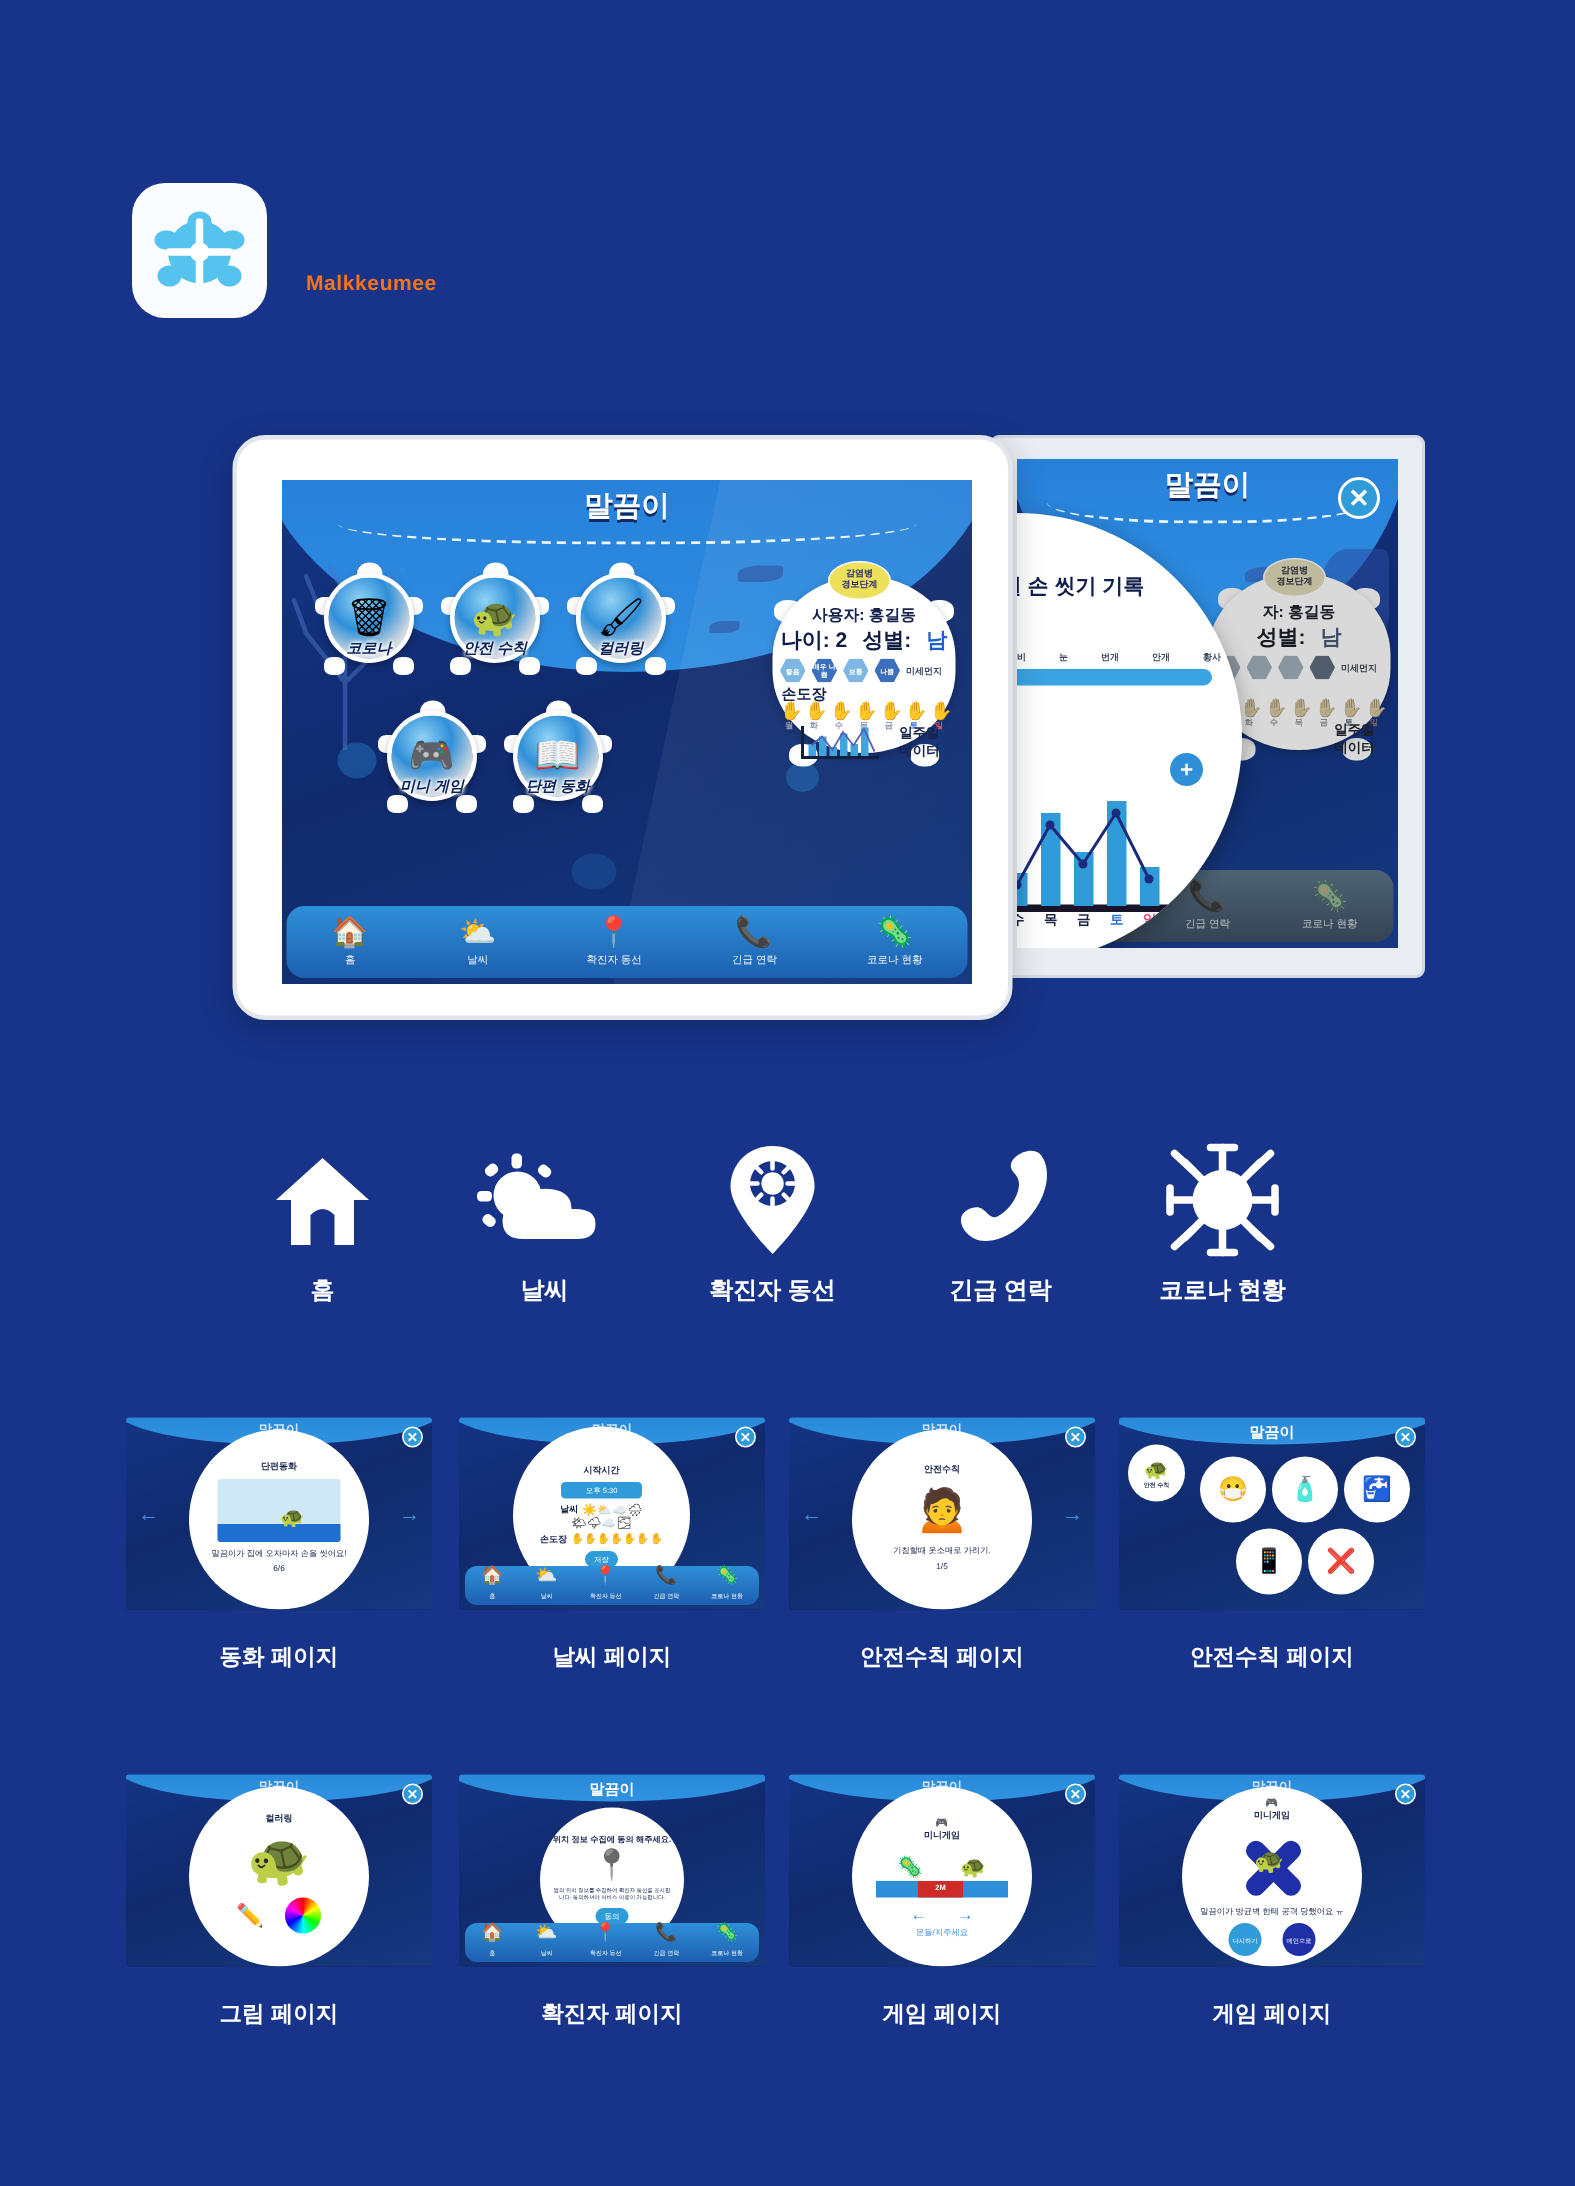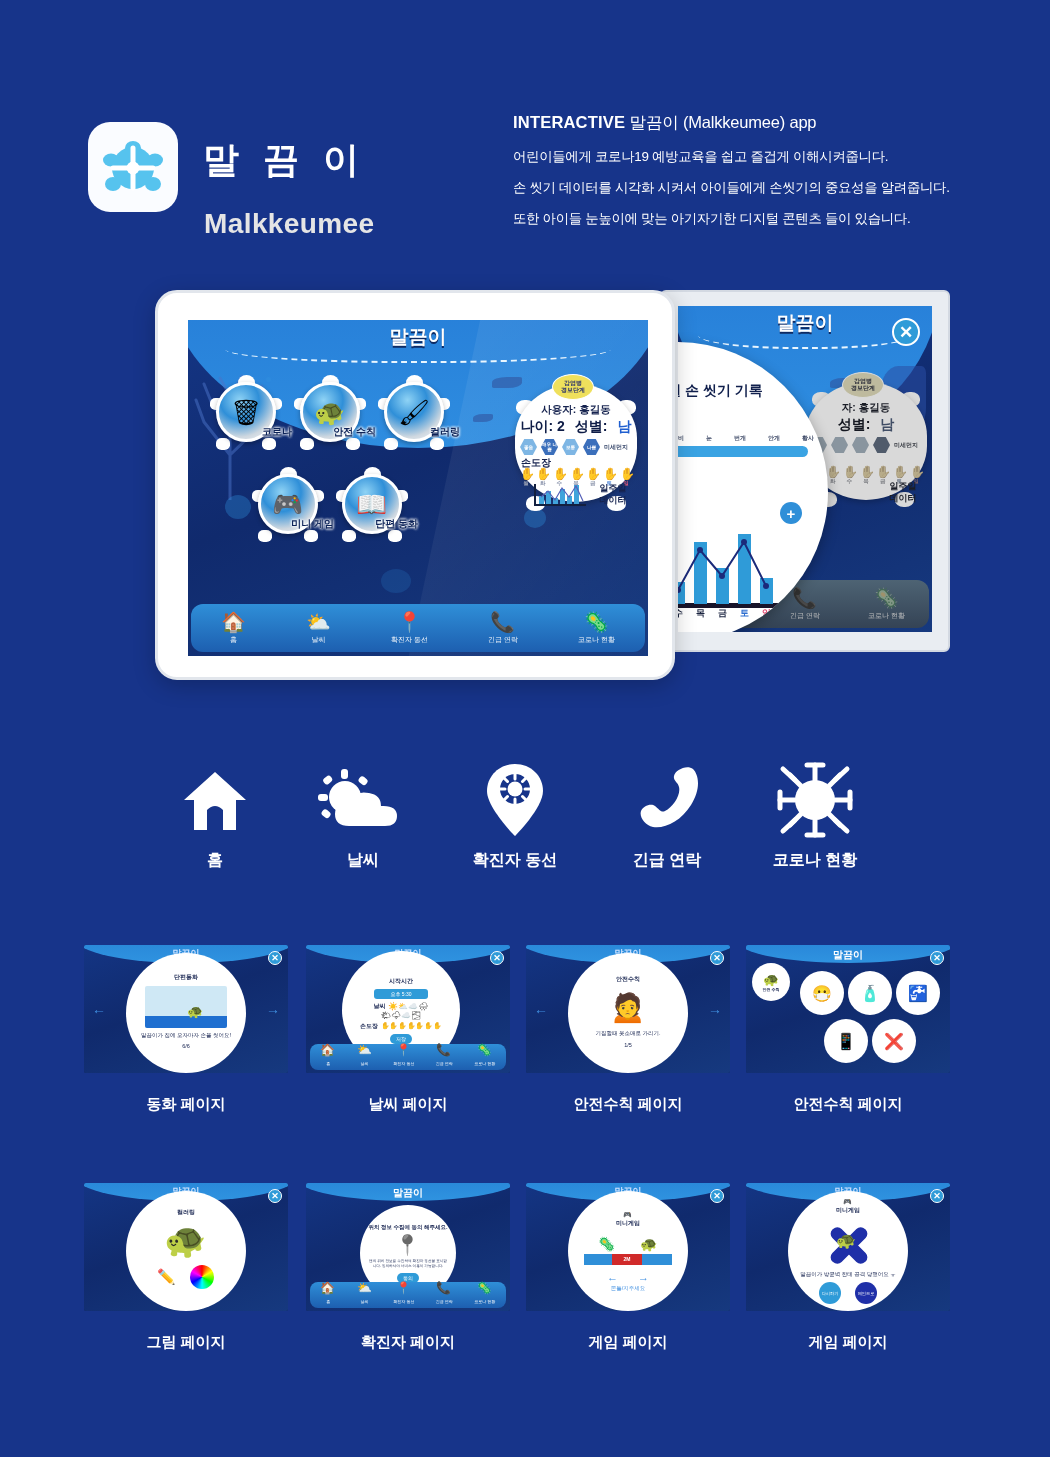--- a/index.html
+++ b/index.html
@@ -19,23 +19,22 @@
     background: #fafcff;
     display: flex; align-items: center; justify-content: center;
   }
   .brand-ko {
     position: absolute; left: 203px; top: 136px;
     font-size: 36px; font-weight: bold; color: #ffffff;
     letter-spacing: 7px;
   }
   .brand-en {
     position: absolute; left: 204px; top: 180px;
-    font-size: 28px; font-weight: bold; color: #e5e5e5;
+    font-size: 14px; font-weight: bold; color: #f97316;
     letter-spacing: 0.4px;
-    margin-top: 28px;
   }
   .desc { position: absolute; left: 513px; top: 112px; width: 470px; }
   .desc-title { font-size: 16.5px; color:#fff; margin-bottom: 14px; letter-spacing:-0.2px;}
   .desc-title b { font-weight: bold; letter-spacing: 0.2px;}
   .desc-line { font-size: 13.4px; color: #ffffff; margin-bottom: 13px; letter-spacing: -0.3px;}
 
   
   .tablet-area { position: absolute; left: 0; top: 285px; width: 1050px; height: 410px; }
 
   
@@ -110,23 +109,24 @@
     border:3px solid #ffffff;
     display:flex;align-items:center;justify-content:center;
     box-shadow:0 2px 5px rgba(0,0,0,.3);
   }
   .turtle-head{
     position:absolute; left:28px; top:-3px; width:17px; height:15px;
     background:#fff; border-radius:50% 50% 40% 40%;
   }
   .turtle-leg{ position:absolute; width:14px; height:12px; background:#fff; border-radius:40%; }
   .turtle-label{
-    position:absolute; left:-10px; right:-10px; bottom:11px; text-align:right;
+    position:absolute; left:-10px; right:-10px; bottom:11px; text-align:center;
     font-size:10px; font-weight:bold; color:#0c2257;
     text-shadow: 0 0 3px #fff, 0 0 3px #fff, 0 0 3px #fff;
+    font-style: italic;
   }
   .app-emoji{ font-size:25px; line-height:1; }
 
   
   .userpanel{
     position:absolute; right:8px; top:56px; width:128px; height:135px;
   }
   .userpanel-body{
     position:absolute; left:3px; top:8px; width:122px; height:118px;
     background:#ffffff; border-radius:50%/46%;
@@ -252,32 +252,22 @@
       <ellipse cx="9" cy="22" rx="8" ry="6.5" fill="#56c3ee"></ellipse>
       <ellipse cx="53" cy="22" rx="8" ry="6.5" fill="#56c3ee"></ellipse>
       <ellipse cx="11" cy="46" rx="8" ry="7" fill="#56c3ee"></ellipse>
       <ellipse cx="51" cy="46" rx="8" ry="7" fill="#56c3ee"></ellipse>
       <circle cx="31" cy="30" r="21" fill="#56c3ee"></circle>
       <path d="M31 10 L31 50 M11 30 L51 30" stroke="#ffffff" stroke-width="5" stroke-linecap="round"></path>
       <circle cx="31" cy="30" r="6.5" fill="#ffffff"></circle>
     </svg>
   </div>
 
-  <div class="brand-ko">말 끔 이</div>
   <div class="brand-en">Malkkeumee</div>
 
-  <div class="desc">
-    <div class="desc-title">
-      <b>INTERACTIVE</b>
-      <span>말끔이 (Malkkeumee) app</span>
-    </div>
-    <div class="desc-line">어린이들에게 코로나19 예방교육을 쉽고 즐겁게 이해시켜줍니다.</div>
-    <div class="desc-line">손 씻기 데이터를 시각화 시켜서 아이들에게 손씻기의 중요성을 알려줍니다.</div>
-    <div class="desc-line">또한 아이들 눈높이에 맞는 아기자기한 디지털 콘텐츠 들이 있습니다.</div>
-  </div>
 </div>
 
 <div class="tablet-area">
 
   <div class="tablet2">
     <div class="tablet2-screen">
       <div class="ocean">
         <div class="ocean-bg"></div>
         <div class="wave-top"></div>
         <div class="wave-dash"></div>

